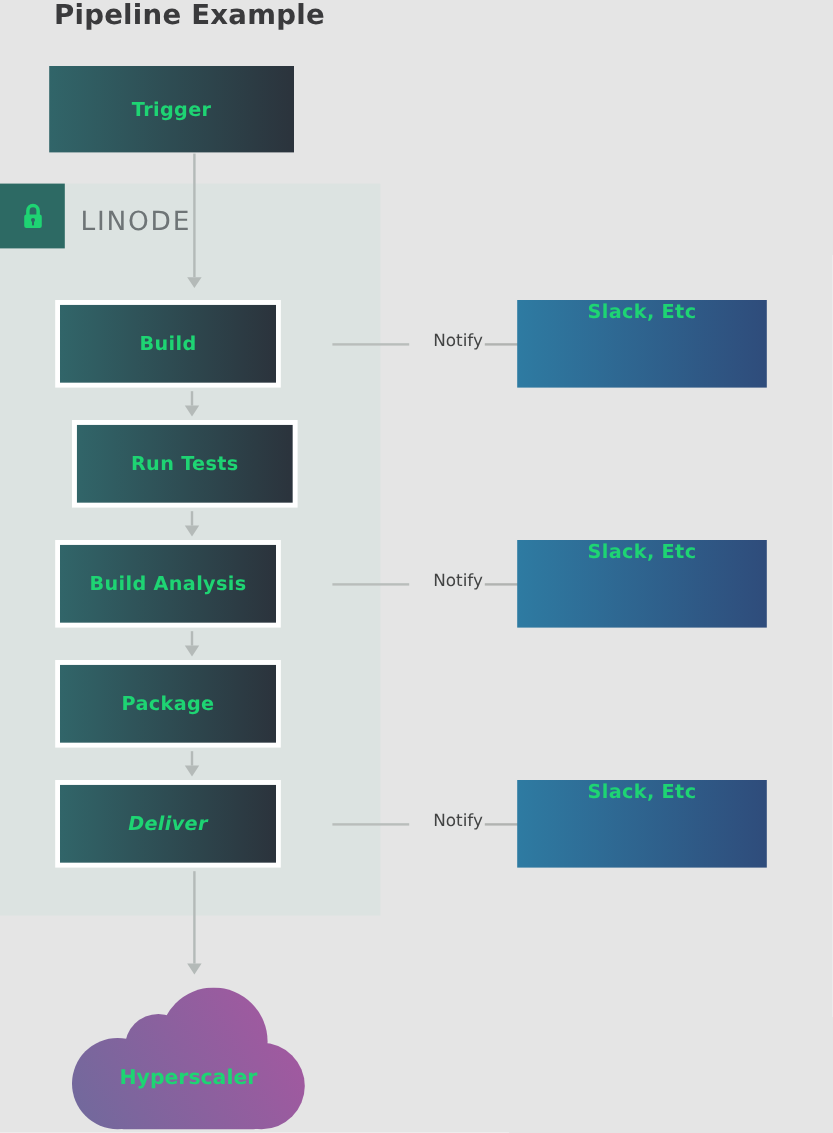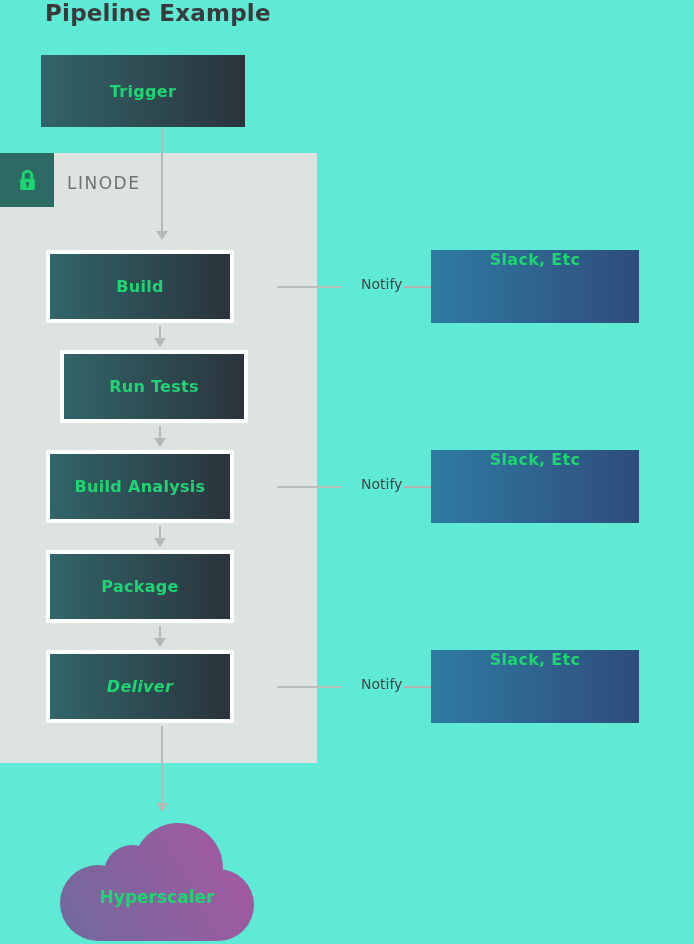--- a/index.html
+++ b/index.html
@@ -1,18 +1,18 @@
 <!DOCTYPE html>
 <html><head>
 <meta charset="utf-8">
 <style>
   * { margin:0; padding:0; box-sizing:border-box; }
   body { background:#fff; }
   #canvas {
-    position:relative; width:694px; height:944px; background:#5eead4;
+    position:relative; width:694px; height:944px; background:#e5e5e5;
     font-family:"DejaVu Sans","Liberation Sans",sans-serif; overflow:hidden;
   }
   .title {
     position:absolute; left:45px; top:0px;
     font-size:23px; font-weight:bold; color:#3a3a3c; letter-spacing:0.2px;
   }
   
   .node {
     position:absolute; display:flex; align-items:center; justify-content:center;
     background:linear-gradient(90deg,#316569,#2b333c);
@@ -22,21 +22,21 @@
   .step { left:46px; width:188px; height:73px; border:4px solid #ffffff; }
   .step.s0 { top:250px; } .step.s1 { top:350px;margin-left:14px; } .step.s2 { top:450px; }
   .step.s3 { top:550px; } .step.s4 { top:650px;font-style:italic; }
   
   .zone { position:absolute; left:0; top:153px; width:317px; height:610px; background:#dce3e1; }
   .lock-badge {
     position:absolute; left:0; top:153px; width:54px; height:54px; background:#2d6a64;
     display:flex; align-items:center; justify-content:center; z-index:2;
   }
   .zone-label {
-    position:absolute; left:67px; top:173px; font-size:17px; color:#6e7476;
+    position:absolute; left:67px; top:173px; font-size:22px; color:#6e7476;
     letter-spacing:1.5px; z-index:2;
   }
   
   .varrow { position:absolute; width:12px; display:flex; flex-direction:column; align-items:center; z-index:1; }
   .varrow .shaft { width:2px; flex:1; background:#b4bab8; }
   .varrow .head {
     width:0; height:0; border-left:6px solid transparent; border-right:6px solid transparent;
     border-top:9px solid #b4bab8;
   }
   .va-trigger { left:156px; top:128px; height:112px; }

